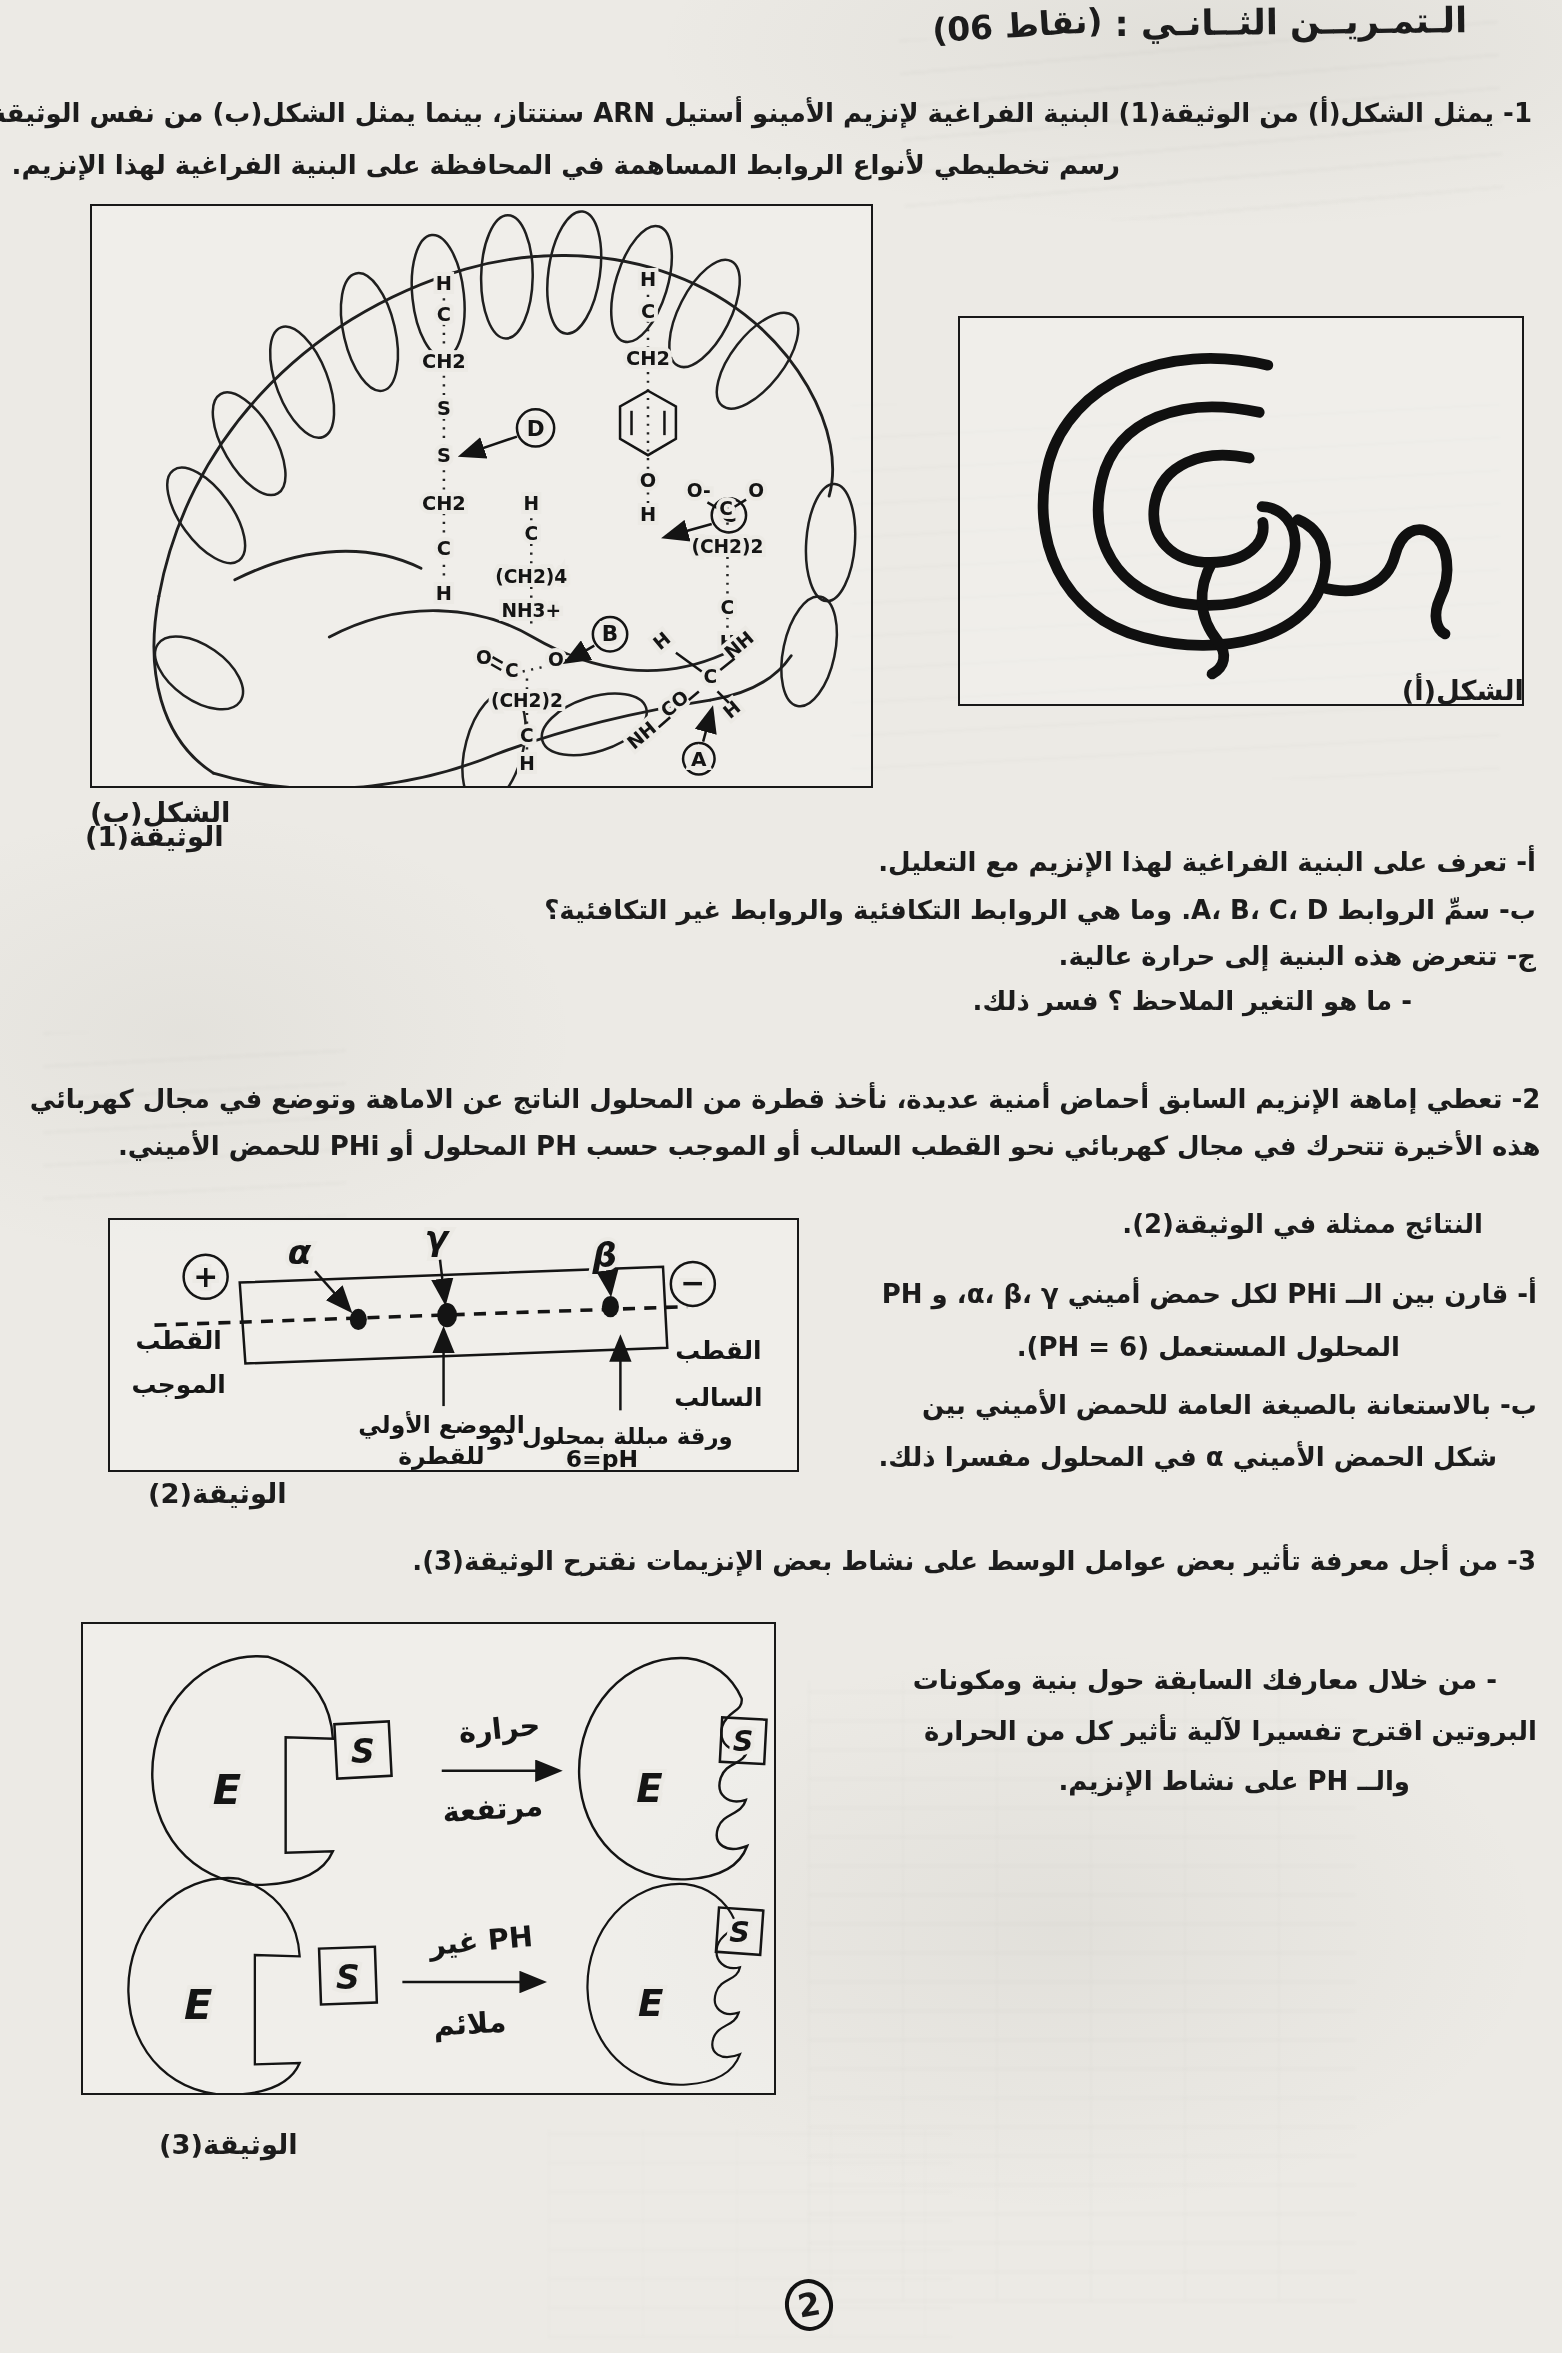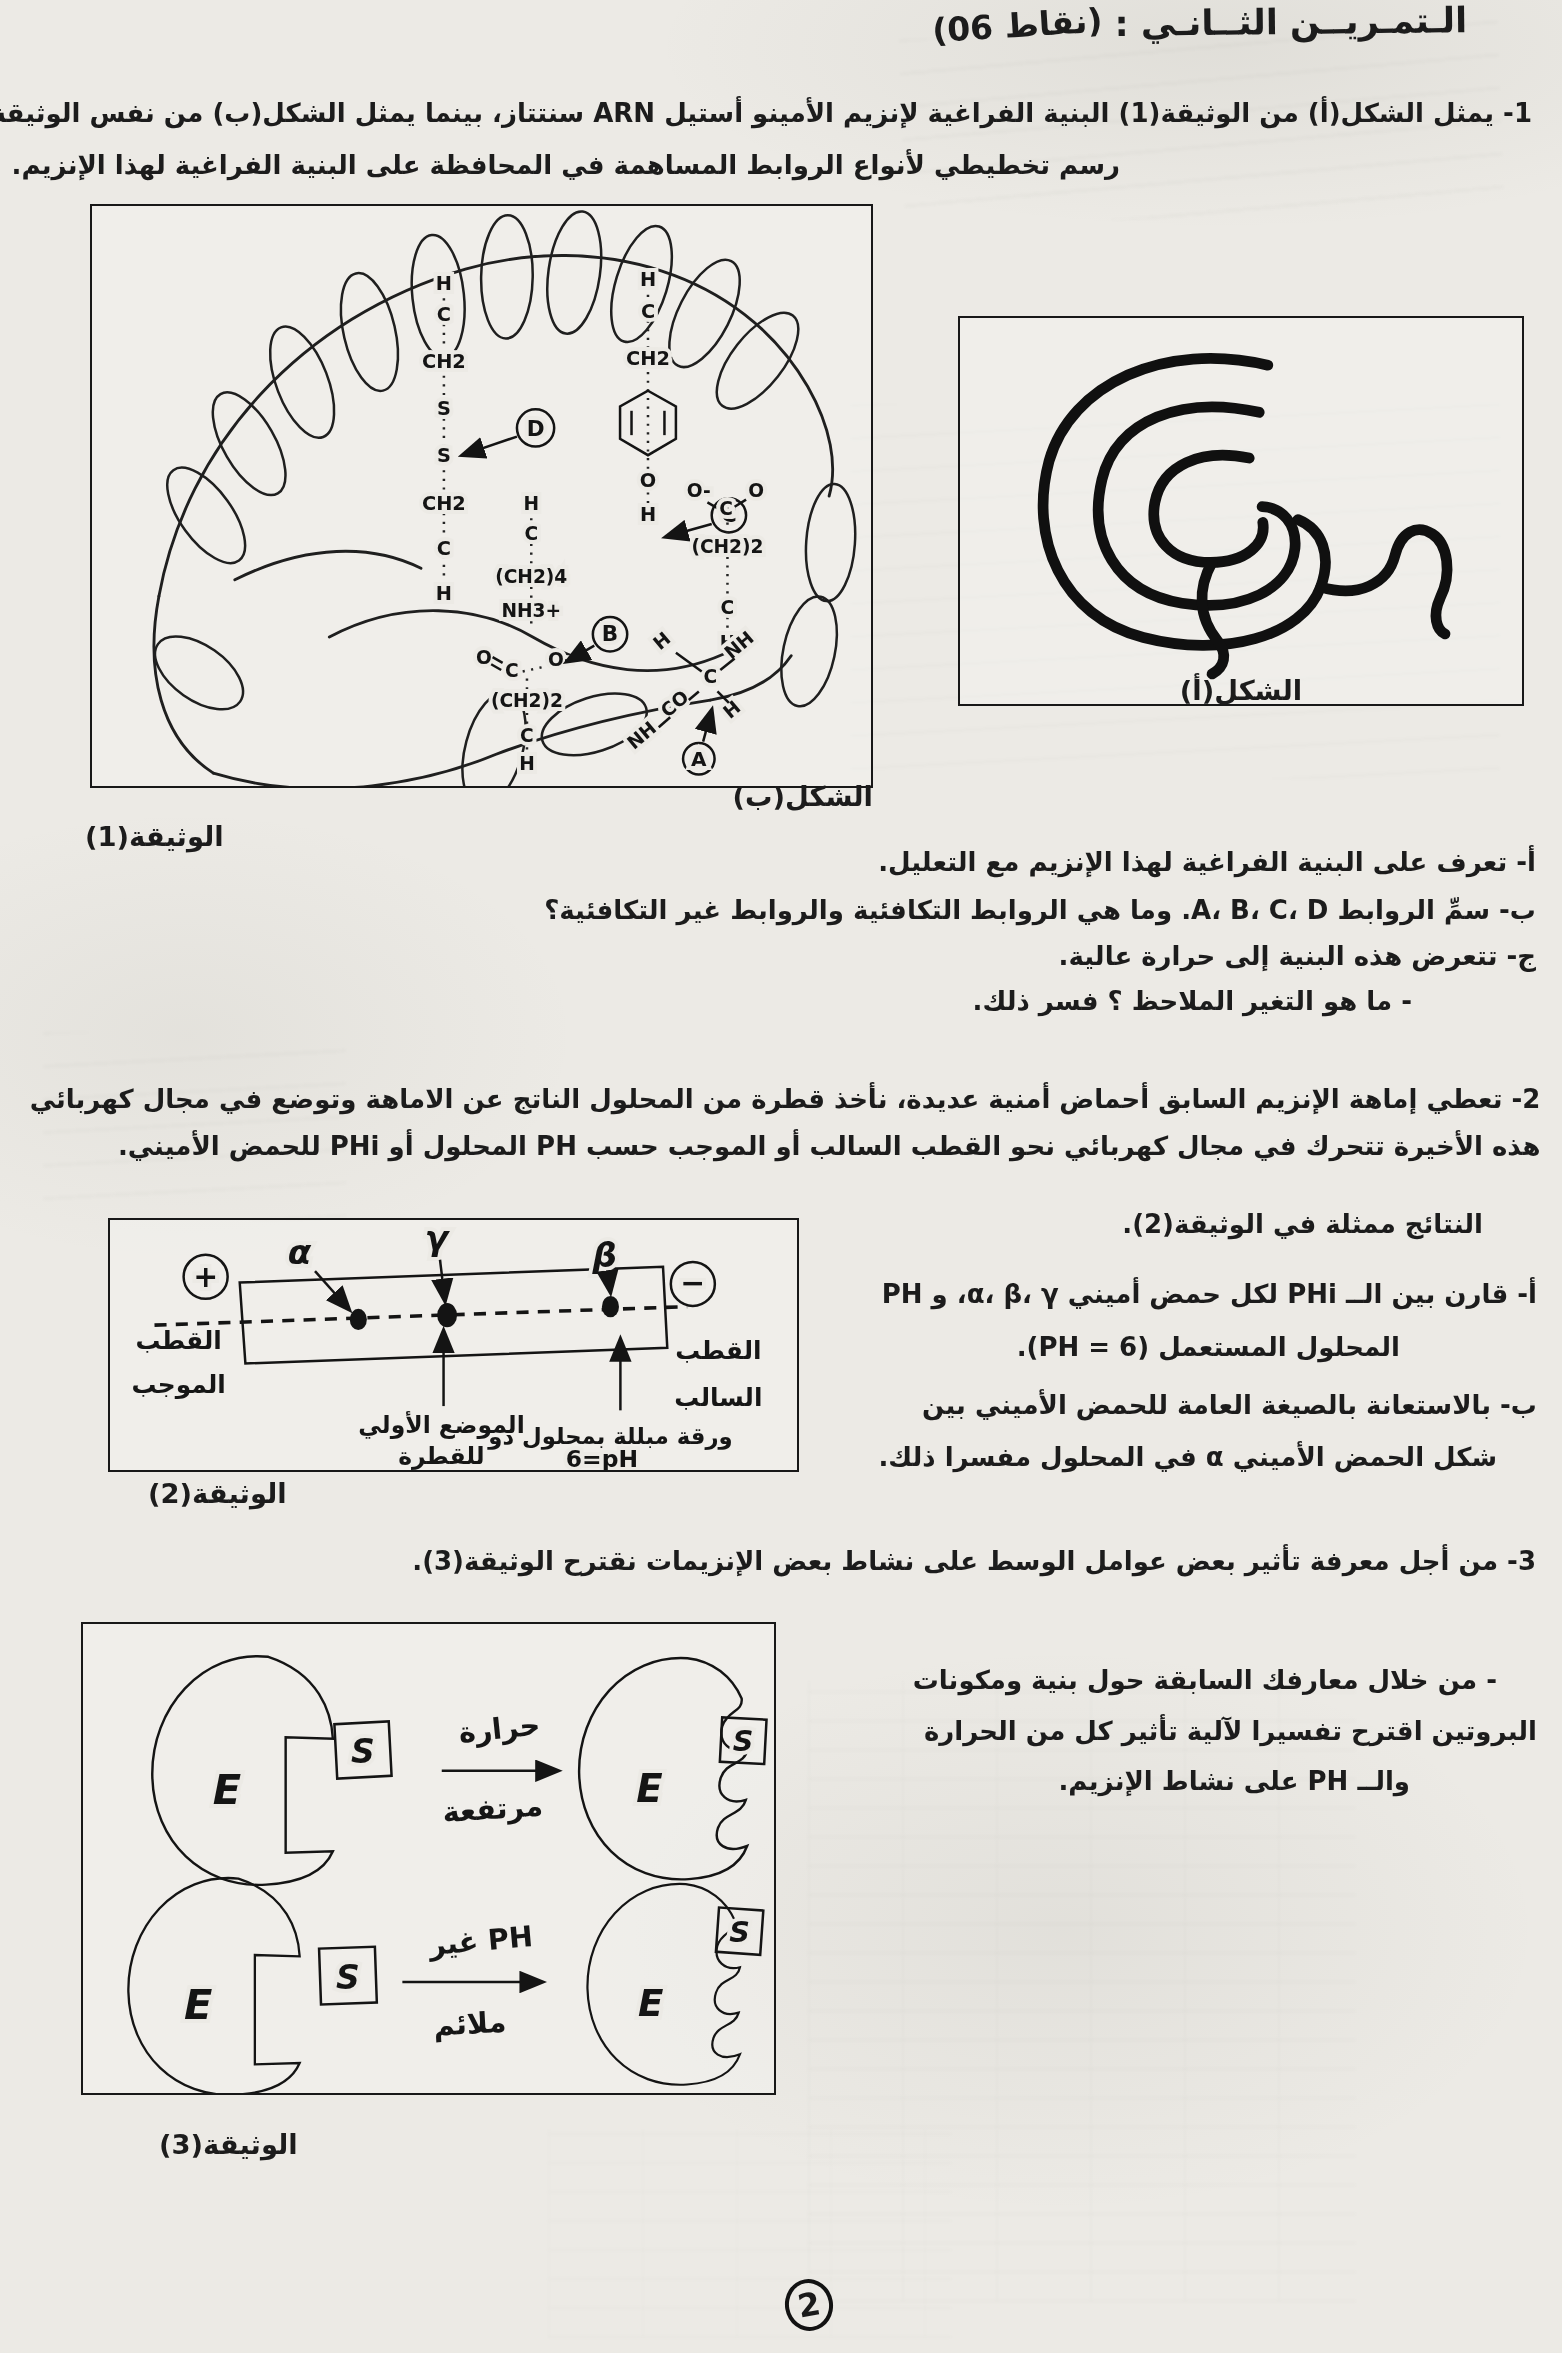--- a/index.html
+++ b/index.html
@@ -175,22 +175,22 @@
       <g>
         <path class="thick" d="M 430 66 C 285 32 155 92 124 200 C 95 308 142 418 256 447 C 368 476 478 446 504 376 C 520 332 506 296 472 282"></path>
         <path class="thick" d="M 418 132 C 310 108 218 142 198 226 C 178 310 217 384 310 399 C 394 412 462 380 468 322 C 471 288 450 265 422 264"></path>
         <path class="thick" d="M 404 196 C 336 182 282 206 272 258 C 263 308 296 342 350 342 C 399 342 428 316 423 286"></path>
         <path class="thick" d="M 504 376 C 556 392 598 372 608 332 C 616 300 638 288 660 302 C 682 316 688 358 671 392 C 660 416 666 436 678 442"></path>
         <path class="thick" d="M 352 342 C 332 378 332 418 360 452 C 374 470 370 488 352 498"></path>
       </g>
     </svg>
   </div>
 
-  <div class="t cap" style="left:958px;top:675px;width:566px;text-align:center">الشكل(أ)</div>
-  <div class="t cap" style="left:90px;top:781px;width:783px;text-align:right">الشكل(ب)</div>
+  <div class="t cap" style="left:958px;top:675px;width:566px;">الشكل(أ)</div>
+  <div class="t cap" style="left:90px;top:797px;width:783px;text-align:left">الشكل(ب)</div>
   <div class="t cap" style="left:85px;top:821px">الوثيقة(1)</div>
 
   <div class="t" style="right:26px;top:847px">أ- تعرف على البنية الفراغية لهذا الإنزيم مع التعليل.</div>
   <div class="t" style="right:26px;top:895px">ب- سمِّ الروابط A، B، C، D. وما هي الروابط التكافئية والروابط غير التكافئية؟</div>
   <div class="t" style="right:26px;top:941px">ج- تتعرض هذه البنية إلى حرارة عالية.</div>
   <div class="t" style="right:150px;top:986px">- ما هو التغير الملاحظ ؟ فسر ذلك.</div>
 
   <div class="t" style="right:21.6px;top:1084px">2- تعطي إماهة الإنزيم السابق أحماض أمنية عديدة، نأخذ قطرة من المحلول الناتج عن الاماهة وتوضع في مجال كهربائي</div>
   <div class="t" style="right:21.6px;top:1131px">هذه الأخيرة تتحرك في مجال كهربائي نحو القطب السالب أو الموجب حسب PH المحلول أو PHi للحمض الأميني.</div>
   <div class="t" style="right:79px;top:1204px;top:1209px">النتائج ممثلة في الوثيقة(2).</div>

